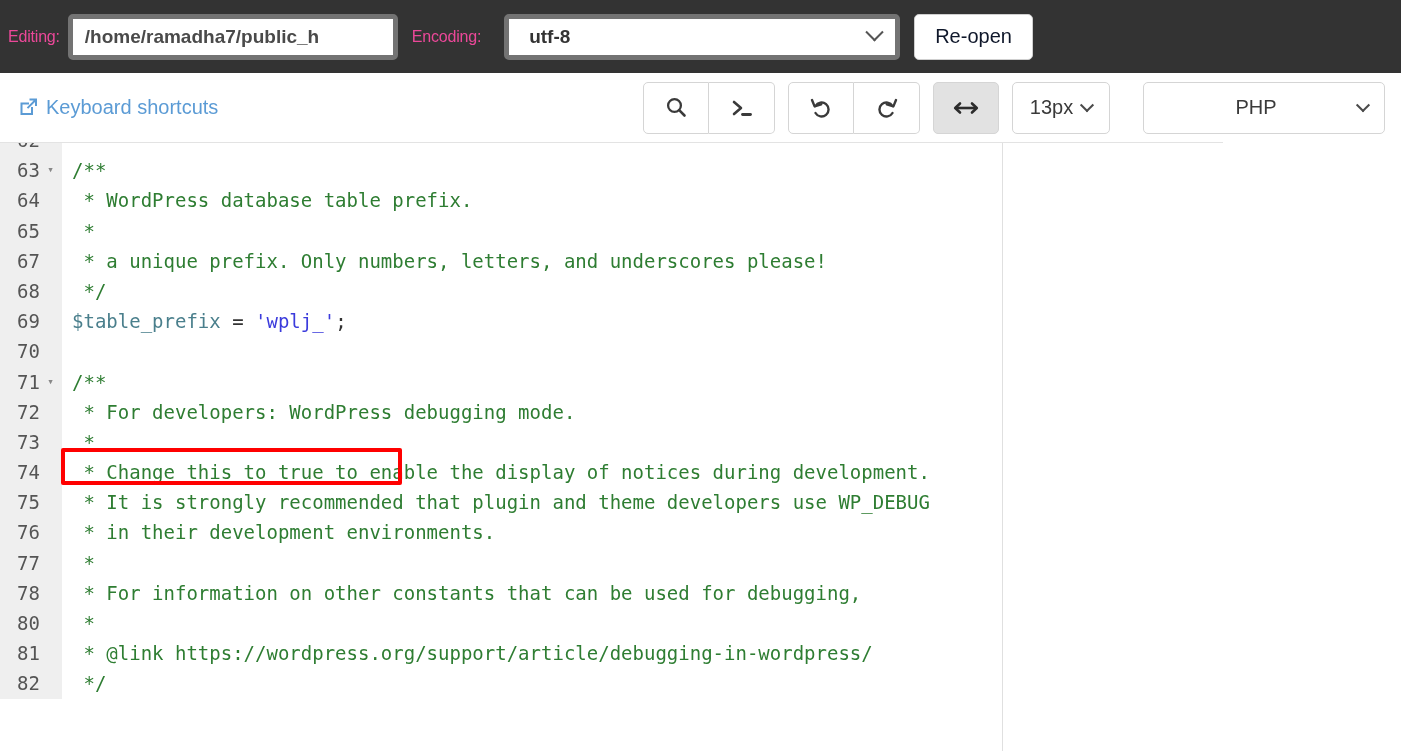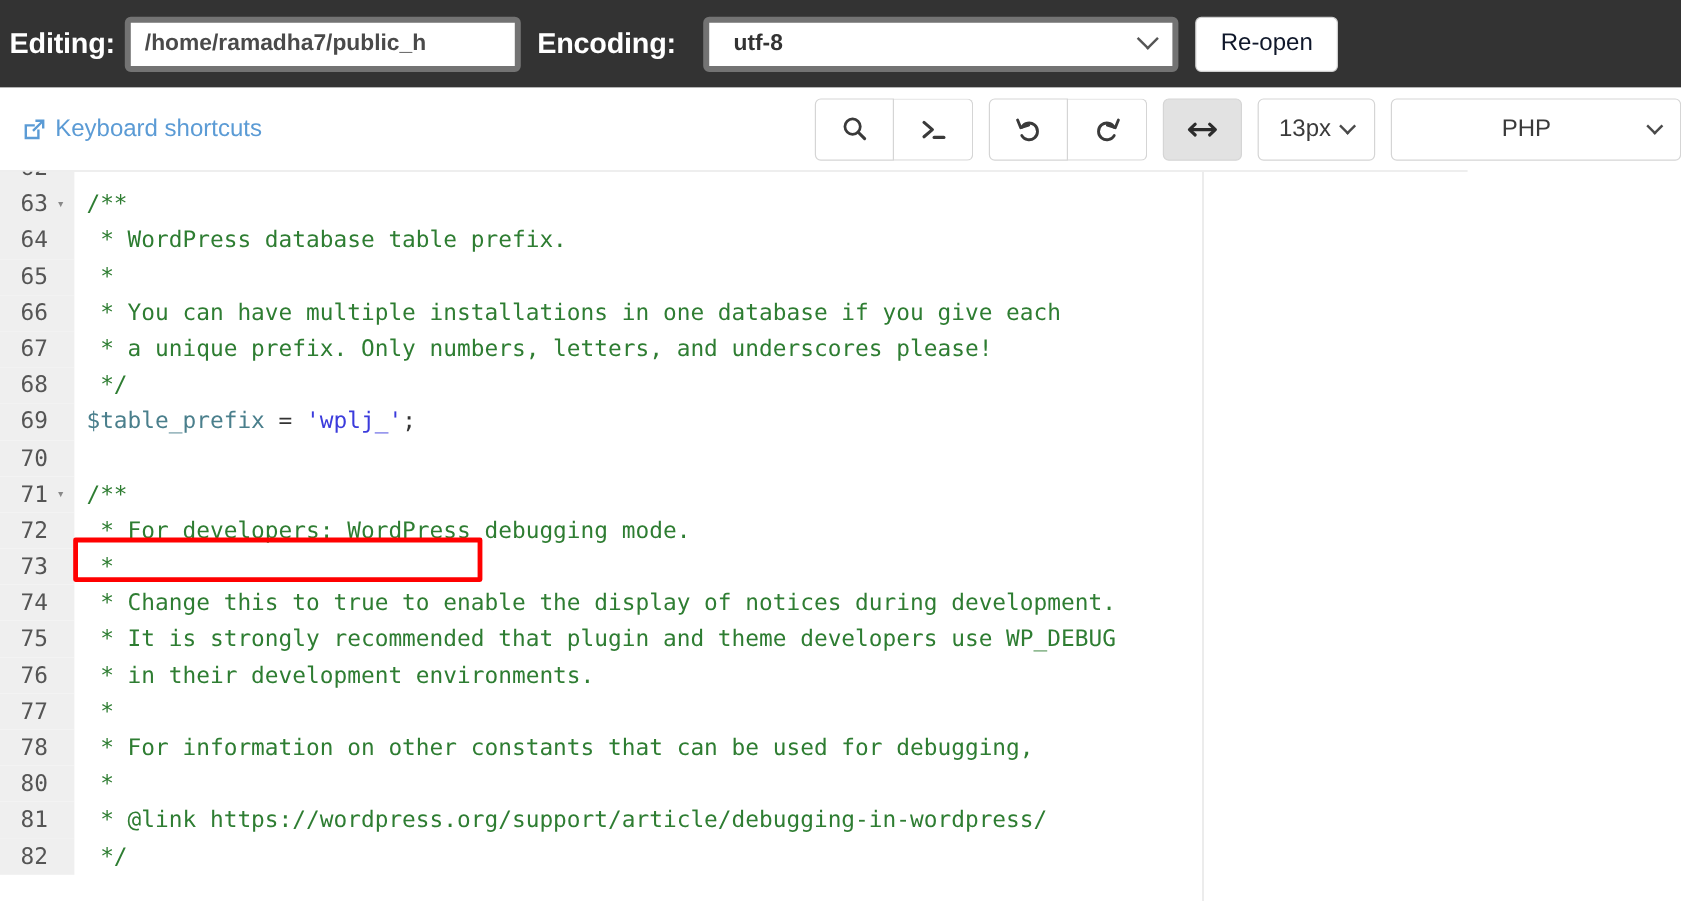--- a/index.html
+++ b/index.html
@@ -17,23 +17,23 @@
     position: absolute;
     left: 0; top: 0;
     width: 1401px;
     height: 73px;
     background: #333333;
     display: flex;
     align-items: center;
     padding-left: 8px;
   }
   .topbar-label {
-    color: #ffffff;
-    font-size: 24px;
-    font-weight: bold;
+    color: #ec4899;
+    font-size: 16px;
+    font-weight: normal;
     letter-spacing: -0.2px;
     white-space: nowrap;
     margin-right: 8px;
   }
   .topbar-field {
     height: 46px;
     background: #ffffff;
     border: 5px solid #737373;
     border-radius: 5px;
     display: flex;
@@ -85,35 +85,36 @@
     position: absolute;
     left: 0; top: 73px;
     width: 1401px;
     height: 69px;
     background: #ffffff;
     display: flex;
     align-items: center;
   }
   #kb-shortcuts {
     display: flex;
-    align-items: center;
+    align-items: flex-start;
     gap: 7px;
     margin-left: 18px;
     color: #5b9bd5;
     font-size: 20px;
     cursor: pointer;
     white-space: nowrap;
   }
   #kb-shortcuts svg { display: block; }
 
   #toolbar-right {
     margin-left: auto;
     display: flex;
     align-items: center;
     gap: 13px;
+    padding-right: 16px;
   }
   .btn-group { display: flex; }
   .tb-btn {
     width: 66px; height: 52px;
     background: #ffffff;
     border: 1px solid #d5d5d5;
     display: flex;
     align-items: center;
     justify-content: center;
     cursor: pointer;
@@ -139,20 +140,21 @@
   #fontsize-select {
     width: 98px;
     justify-content: center;
     gap: 9px;
     padding: 0 8px;
   }
   #lang-select {
     width: 242px;
     padding: 0 16px 0 16px;
     justify-content: flex-start;
+    margin-left: 20px;
   }
   #lang-select .sel-value {
     flex: 1;
     text-align: center;
     padding-right: 6px;
   }
   .chev-sm {
     display: inline-block;
     width: 10px; height: 10px;
     border-right: 2.2px solid #4a4a4a;
@@ -339,21 +341,20 @@
   </div>
 </div>
 
 <div id="editor">
   <div id="editor-pane">
     <div id="code-scroll">
         <div class="code-line"><div class="gutter"><span class="num">62</span></div><div class="codetext"></div></div>
         <div class="code-line"><div class="gutter has-fold"><span class="num">63</span><span class="fold">▾</span></div><div class="codetext"><span class="c-comment">/**</span></div></div>
         <div class="code-line"><div class="gutter"><span class="num">64</span></div><div class="codetext"><span class="c-comment"> * WordPress database table prefix.</span></div></div>
         <div class="code-line"><div class="gutter"><span class="num">65</span></div><div class="codetext"><span class="c-comment"> *</span></div></div>
-        <div class="code-line"><div class="gutter"><span class="num">66</span></div><div class="codetext"><span class="c-comment"> * You can have multiple installations in one database if you give each</span></div></div>
         <div class="code-line"><div class="gutter"><span class="num">67</span></div><div class="codetext"><span class="c-comment"> * a unique prefix. Only numbers, letters, and underscores please!</span></div></div>
         <div class="code-line"><div class="gutter"><span class="num">68</span></div><div class="codetext"><span class="c-comment"> */</span></div></div>
         <div class="code-line"><div class="gutter"><span class="num">69</span></div><div class="codetext"><span class="c-var">$table_prefix</span><span class="c-op"> = </span><span class="c-string">'wplj_'</span><span class="c-plain">;</span></div></div>
         <div class="code-line"><div class="gutter"><span class="num">70</span></div><div class="codetext"></div></div>
         <div class="code-line"><div class="gutter has-fold"><span class="num">71</span><span class="fold">▾</span></div><div class="codetext"><span class="c-comment">/**</span></div></div>
         <div class="code-line"><div class="gutter"><span class="num">72</span></div><div class="codetext"><span class="c-comment"> * For developers: WordPress debugging mode.</span></div></div>
         <div class="code-line"><div class="gutter"><span class="num">73</span></div><div class="codetext"><span class="c-comment"> *</span></div></div>
         <div class="code-line"><div class="gutter"><span class="num">74</span></div><div class="codetext"><span class="c-comment"> * Change this to true to enable the display of notices during development.</span></div></div>
         <div class="code-line"><div class="gutter"><span class="num">75</span></div><div class="codetext"><span class="c-comment"> * It is strongly recommended that plugin and theme developers use WP_DEBUG</span></div></div>
         <div class="code-line"><div class="gutter"><span class="num">76</span></div><div class="codetext"><span class="c-comment"> * in their development environments.</span></div></div>

